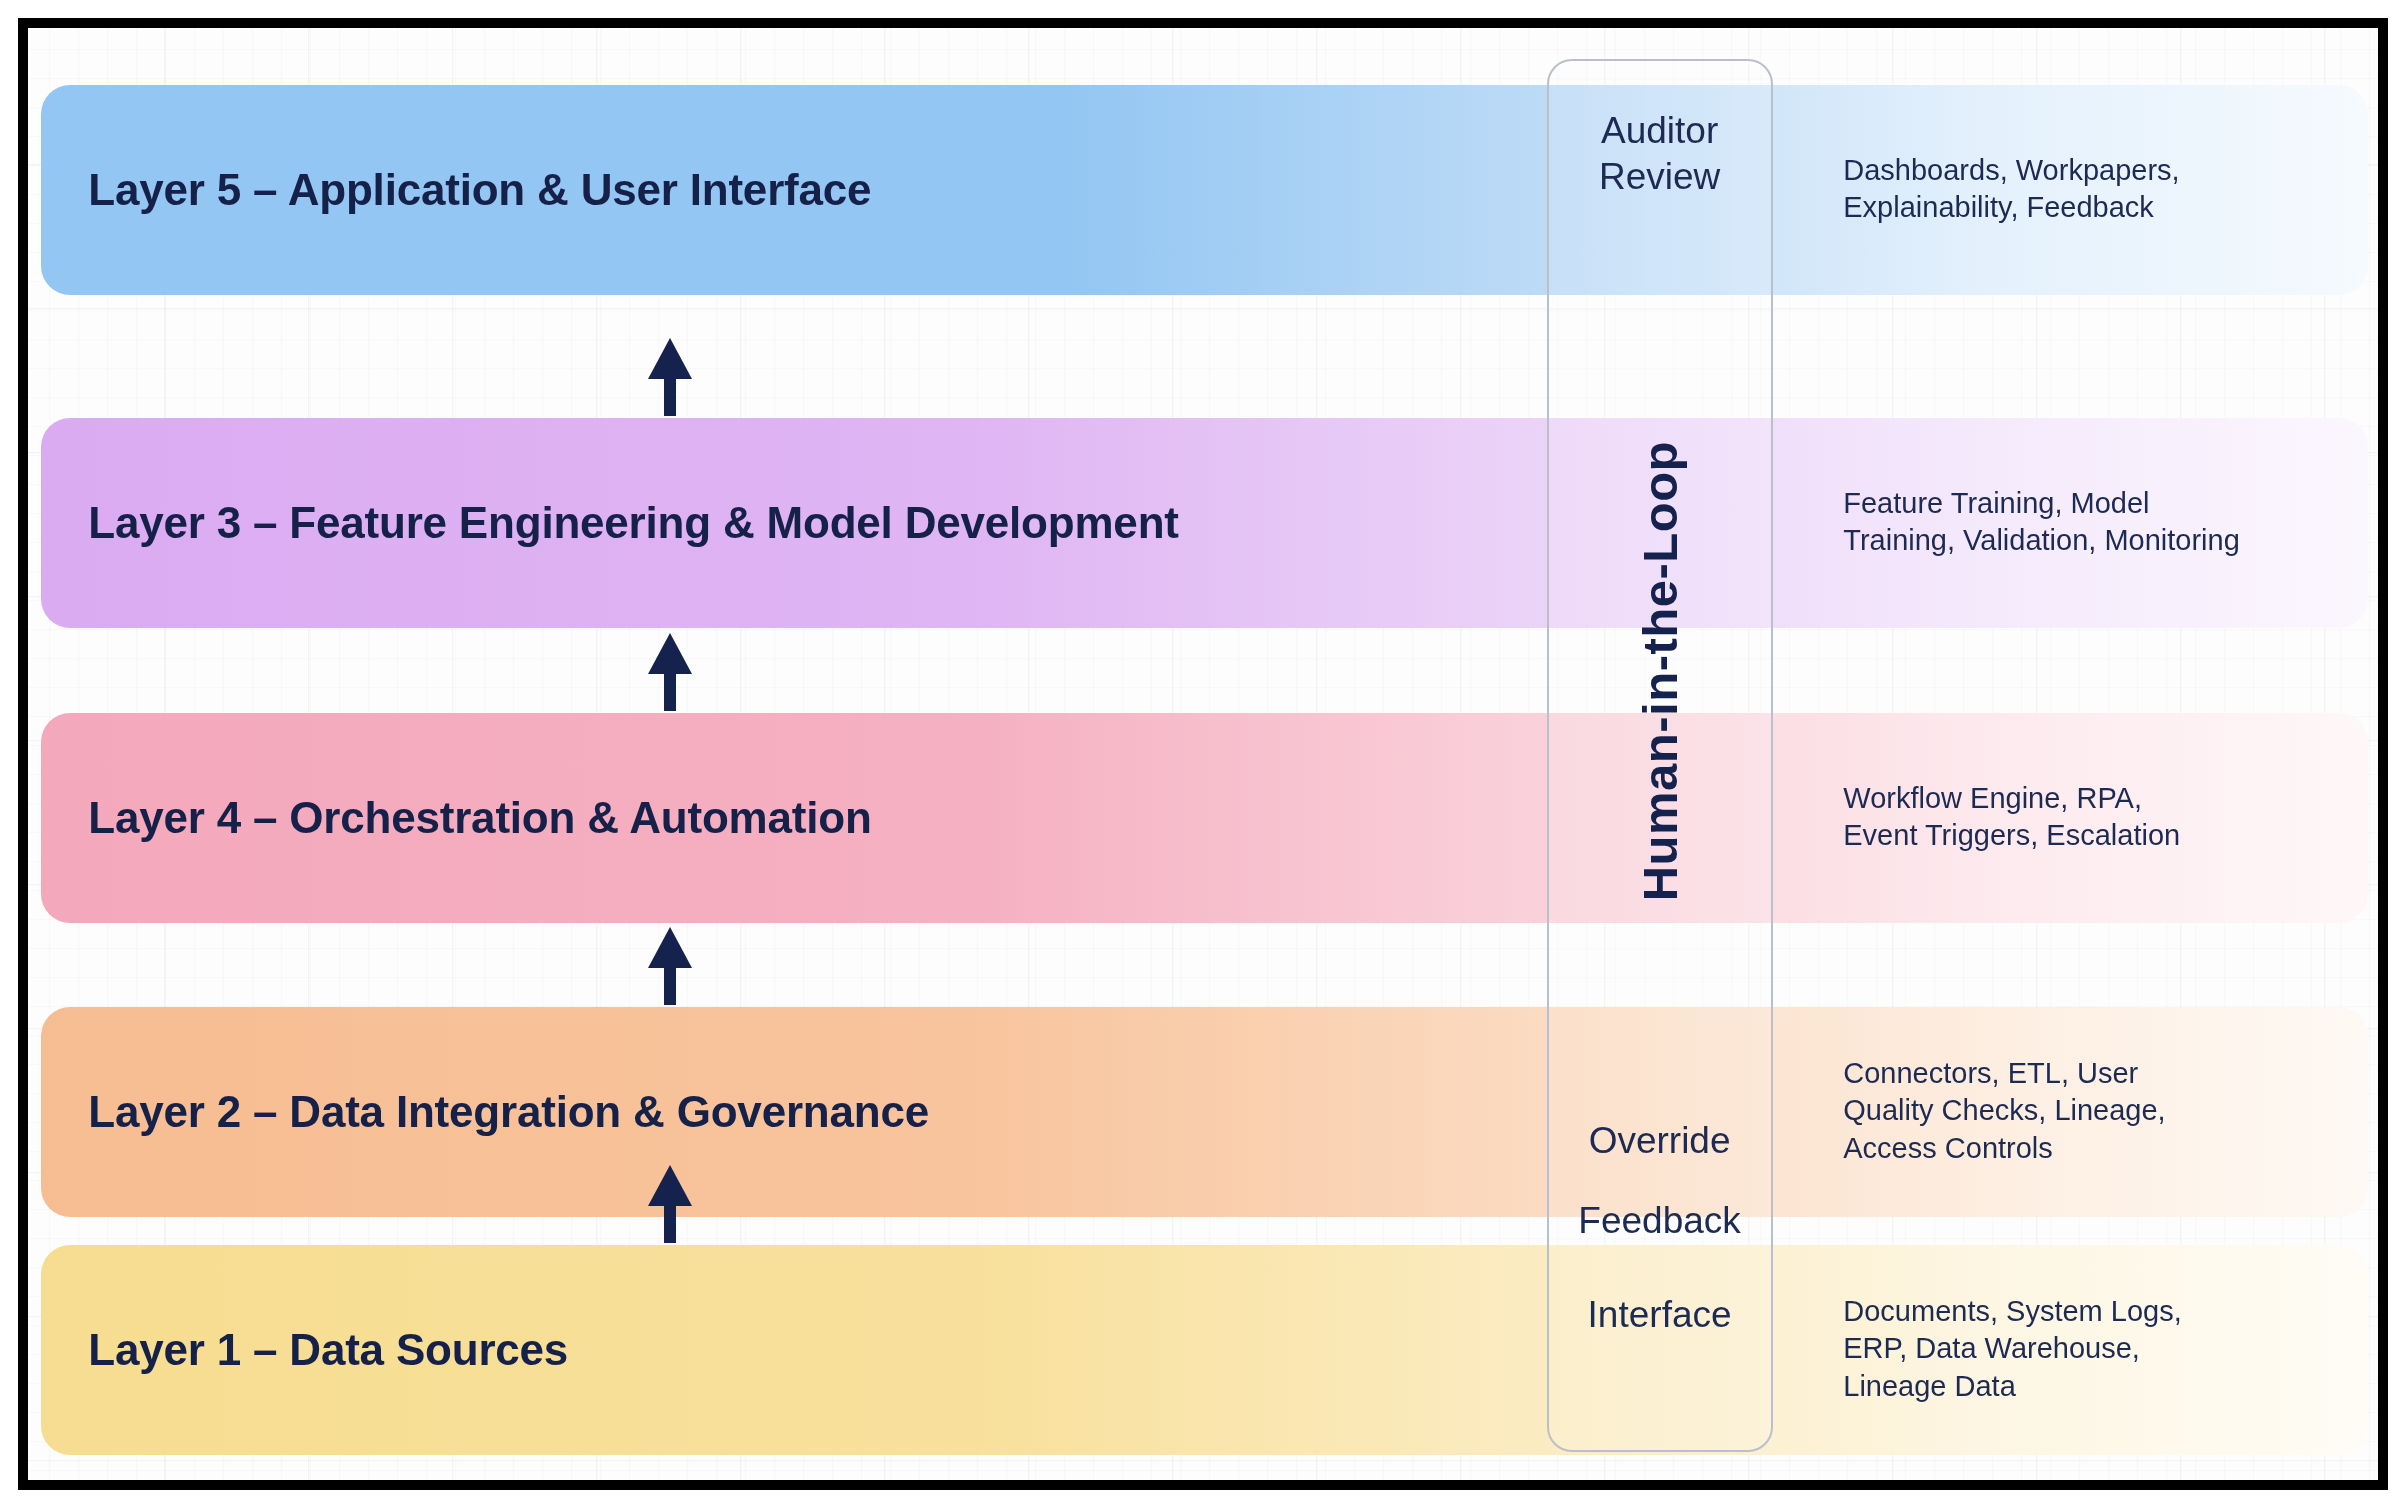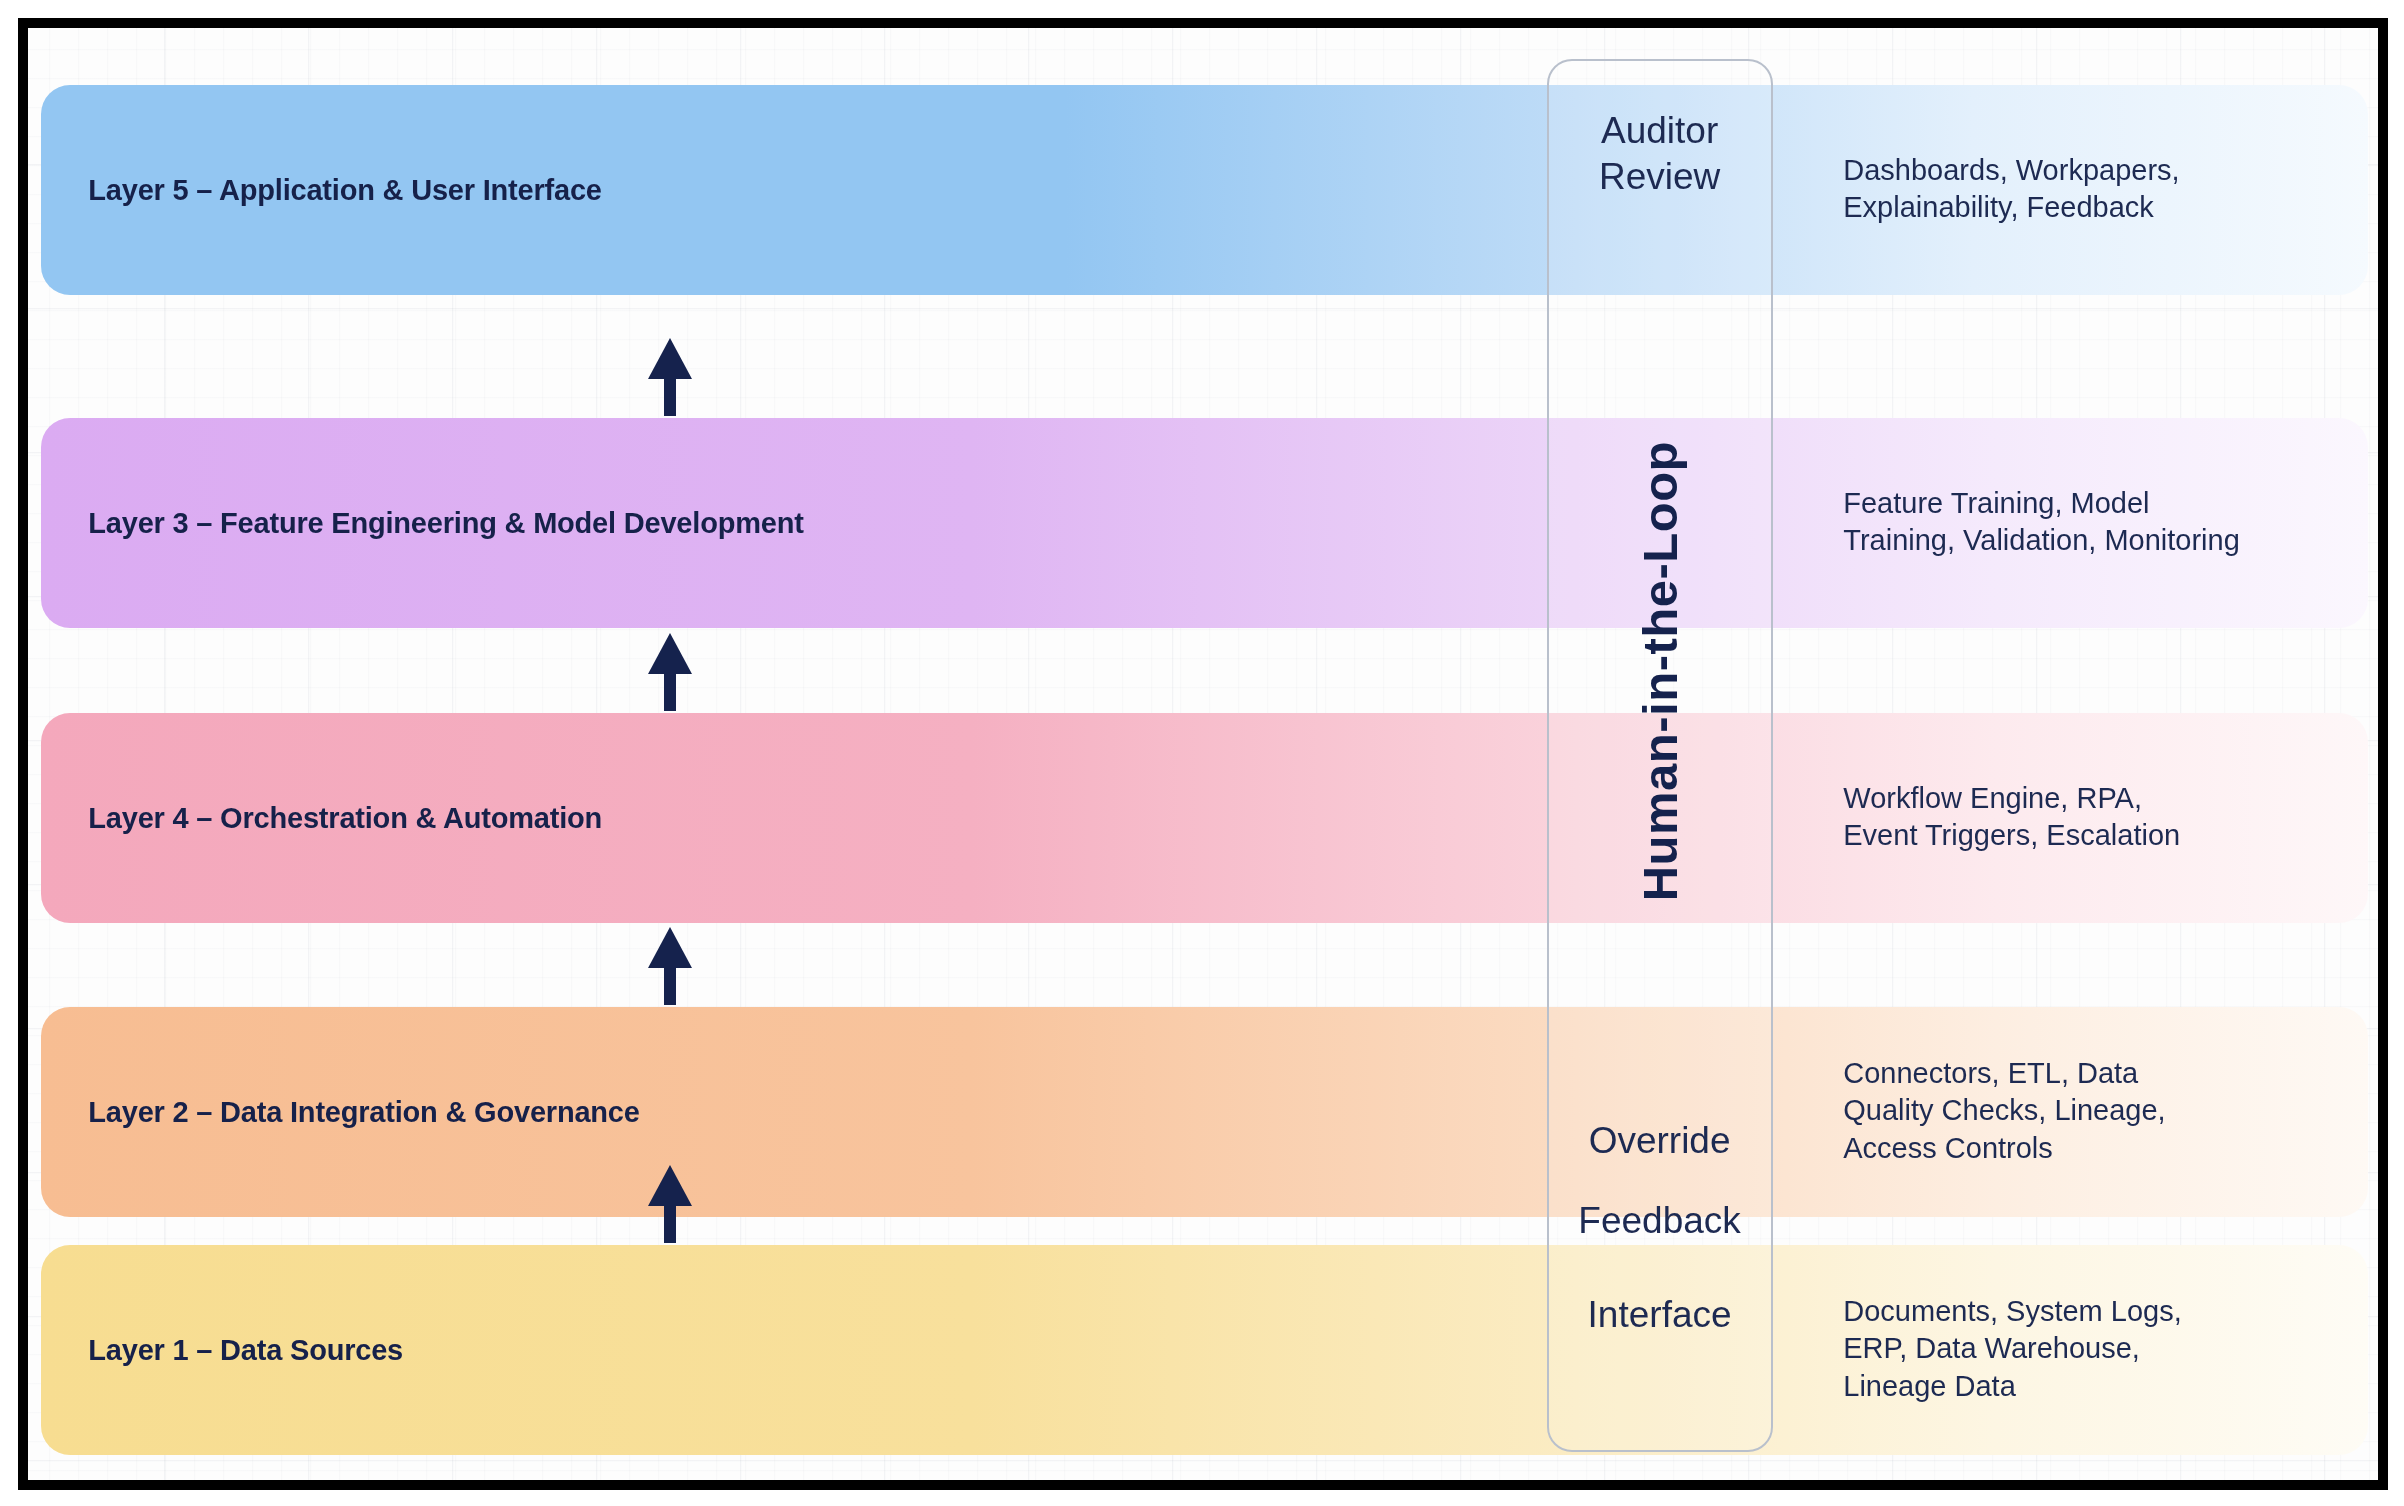--- a/index.html
+++ b/index.html
@@ -62,21 +62,21 @@
   .band-fill {
     position: absolute;
     inset: 0;
     border-radius: 29px;
   }
   .layer-title {
     position: absolute;
     left: 47px;
     top: 50%;
     transform: translateY(-50%);
-    font-size: 29px;
+    font-size: 44px;
     font-weight: bold;
     color: #16214a;
     letter-spacing: -0.2px;
     white-space: nowrap;
     z-index: 4;
   }
   .layer-detail {
     position: absolute;
     top: 50%;
     transform: translateY(-50%);
@@ -203,21 +203,21 @@
 
     <div class="flow-arrow" style="top:899px; height:78px;">
       <div class="head"></div>
       <div class="shaft" style="height:47px;"></div>
     </div>
 
     <div class="layer-band" style="top:979px; height:210px;">
       <div class="band-fill" style="background:linear-gradient(to right,#f7bd92 0%,#f8c49d 40%,#fbdcc3 66%,#fdeee1 84%,#fef9f4 100%);"></div>
       <div class="layer-title">Layer 2 – Data Integration &amp; Governance</div>
       <div class="layer-detail">
-        <div>Connectors, ETL, Data</div>
+        <div>Connectors, ETL, User</div>
         <div>Quality Checks, Lineage,</div>
         <div>Access Controls</div>
       </div>
     </div>
 
     <div class="flow-arrow" style="top:1137px; height:78px;">
       <div class="head"></div>
       <div class="shaft" style="height:47px;"></div>
     </div>
 

